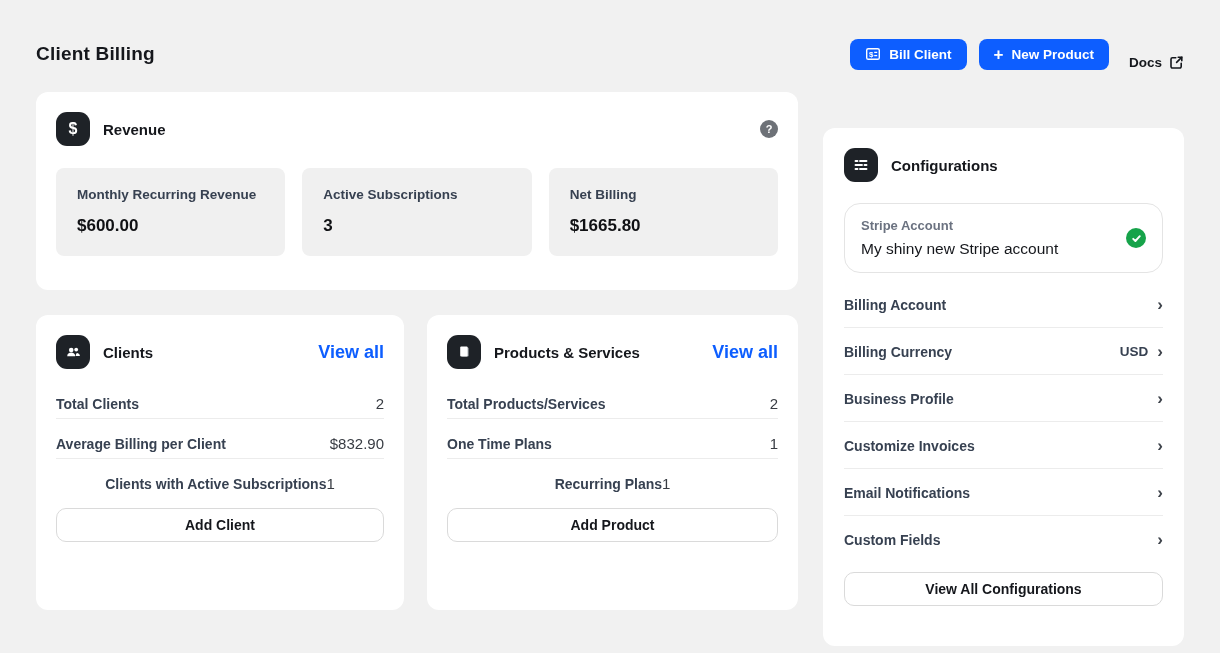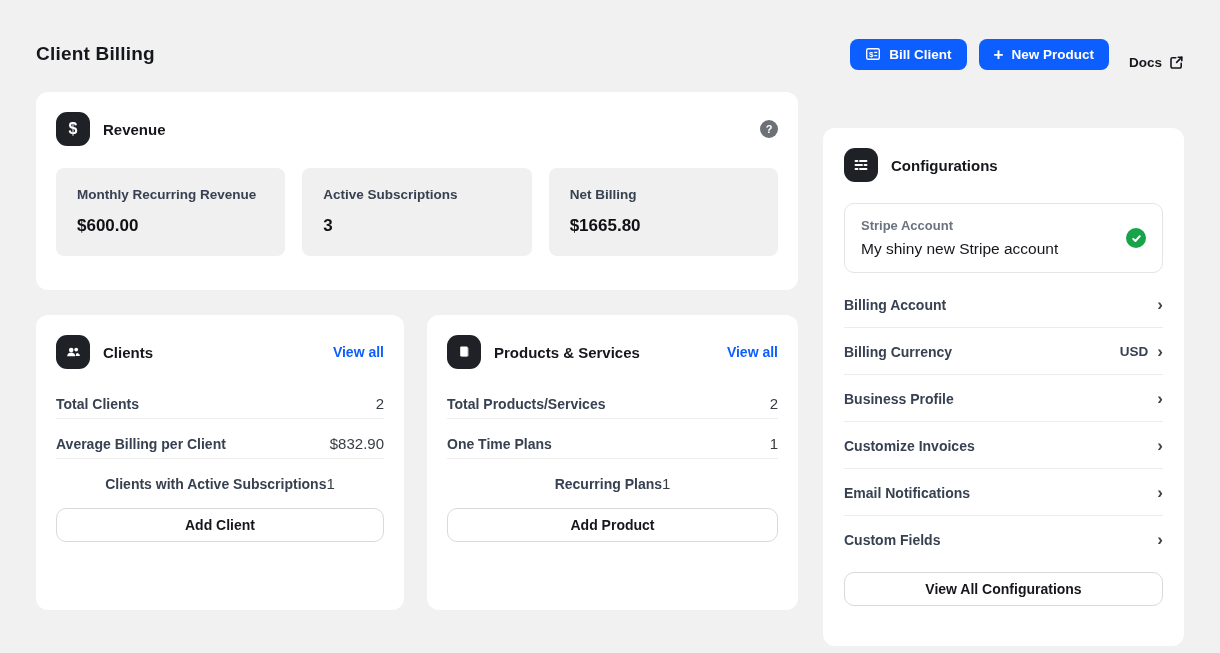--- a/index.html
+++ b/index.html
@@ -38,21 +38,21 @@
     display:flex; align-items:center; justify-content:center; flex:none;
     color:#fff; font-weight:800; font-size:16px;
   }
   .card-title { font-size:15px; font-weight:800; color:#15171c; }
   .spacer { flex:1; }
   .help-badge {
     width:18px; height:18px; border-radius:50%; background:#6d7177; color:#fff;
     font-size:11px; font-weight:800; display:flex; align-items:center; justify-content:center;
     cursor:pointer;
   }
-  .view-all { font-size:14px; font-weight:700; color:#0d5eff; cursor:pointer; text-decoration:none;margin-left:32px; }
+  .view-all { font-size:18px; font-weight:700; color:#0d5eff; cursor:pointer; text-decoration:none;margin-left:32px; }
 
   
   .stats { display:grid; grid-template-columns:1fr 1fr 1fr; gap:17px; margin-top:22px; }
   .stat-box { background:#f0f0f0; border-radius:8px; padding:19px 21px; height:88px; }
   .stat-label { font-size:13.5px; font-weight:600; color:#374151; }
   .stat-value { font-size:17px; font-weight:800; color:#101114; margin-top:14px; }
 
   
   .metric-list { margin-top:10px; }
   .metric-row { display:flex; align-items:center; justify-content:space-between;
@@ -62,21 +62,21 @@
   .metric-value { font-size:15px; font-weight:400; color:#383c43; }
 
   .ghost-btn {
     width:100%; height:34px; margin-top:10px;
     background:#fff; border:1px solid #dadada; border-radius:10px;
     font-size:14px; font-weight:700; color:#15171c;
     font-family:"Liberation Sans", sans-serif; cursor:pointer;
   }
 
   
-  .stripe-box { border:1px solid #e4e4e4; border-radius:10px; padding:14px 16px; margin-top:21px;
+  .stripe-box { border:1px solid #e4e4e4; border-radius:16px; padding:14px 16px; margin-top:21px;
     display:flex; align-items:center; justify-content:space-between; }
   .stripe-label { font-size:13px; font-weight:600; color:#6b7280; }
   .stripe-value { font-size:15.5px; font-weight:400; color:#15171c; margin-top:7px; }
   .check-badge { width:20px; height:20px; border-radius:50%; background:#16a34a;
     display:flex; align-items:center; justify-content:center; flex:none; }
 
   .config-list { margin-top:8px; }
   .config-row { display:flex; align-items:center; justify-content:space-between;
     padding:15px 0 14px 0; border-bottom:1px solid #ececec; cursor:pointer; }
   .config-row:last-child { border-bottom:none; }

